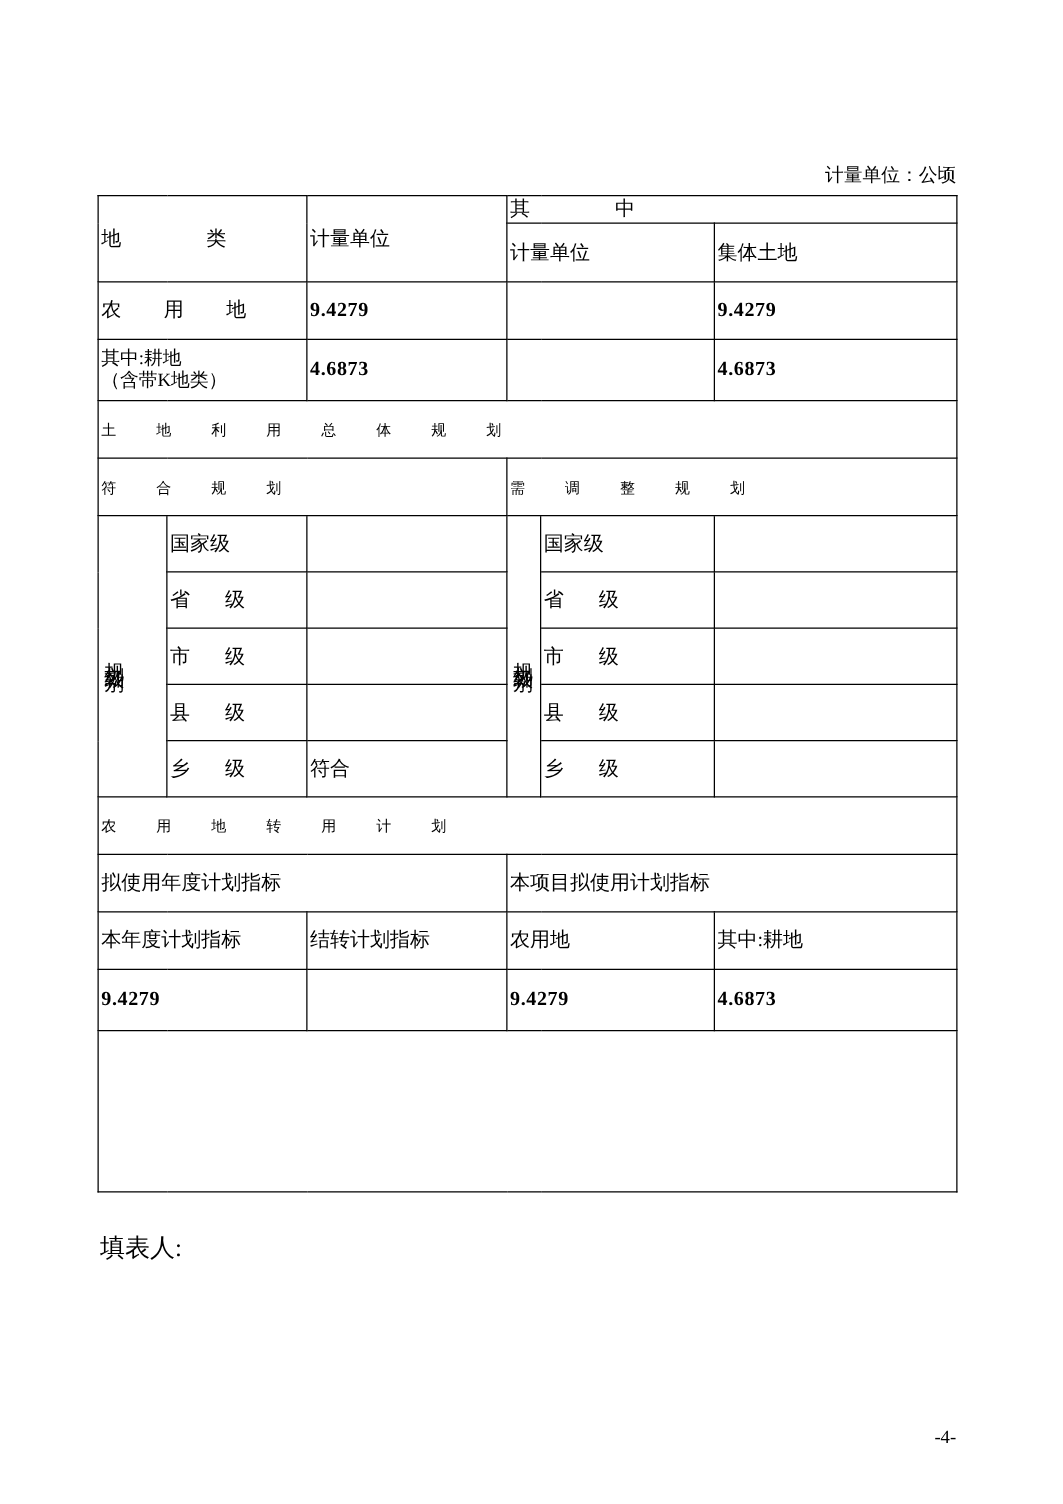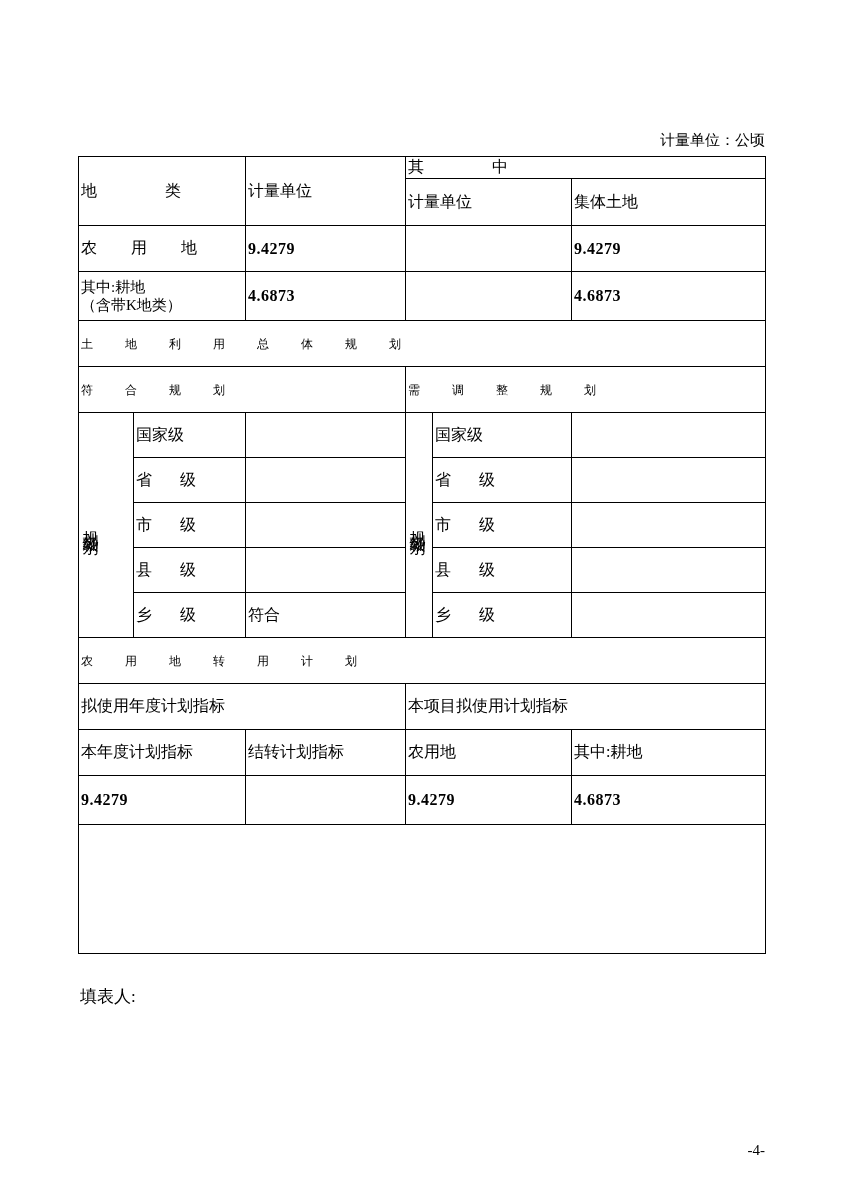--- a/index.html
+++ b/index.html
@@ -61,21 +61,21 @@
     text-orientation:upright;
     letter-spacing:3px;
     display:inline-block;
     font-size:16px;
     line-height:1.15;
   }
   .two-line{line-height:1.22;font-size:15px;}
   .filler{height:128px;}
   .signer{
     position:absolute;left:80px;top:985px;
-    font-size:17px;
+    font-size:20px;
     font-family:"Liberation Serif","DejaVu Serif",serif;
     text-align:right;
   }
   .pageno{
     position:absolute;right:85px;top:1142px;
     font-size:15px;
     font-family:"Liberation Serif","DejaVu Serif",serif;
   }
 </style>
 </head>

